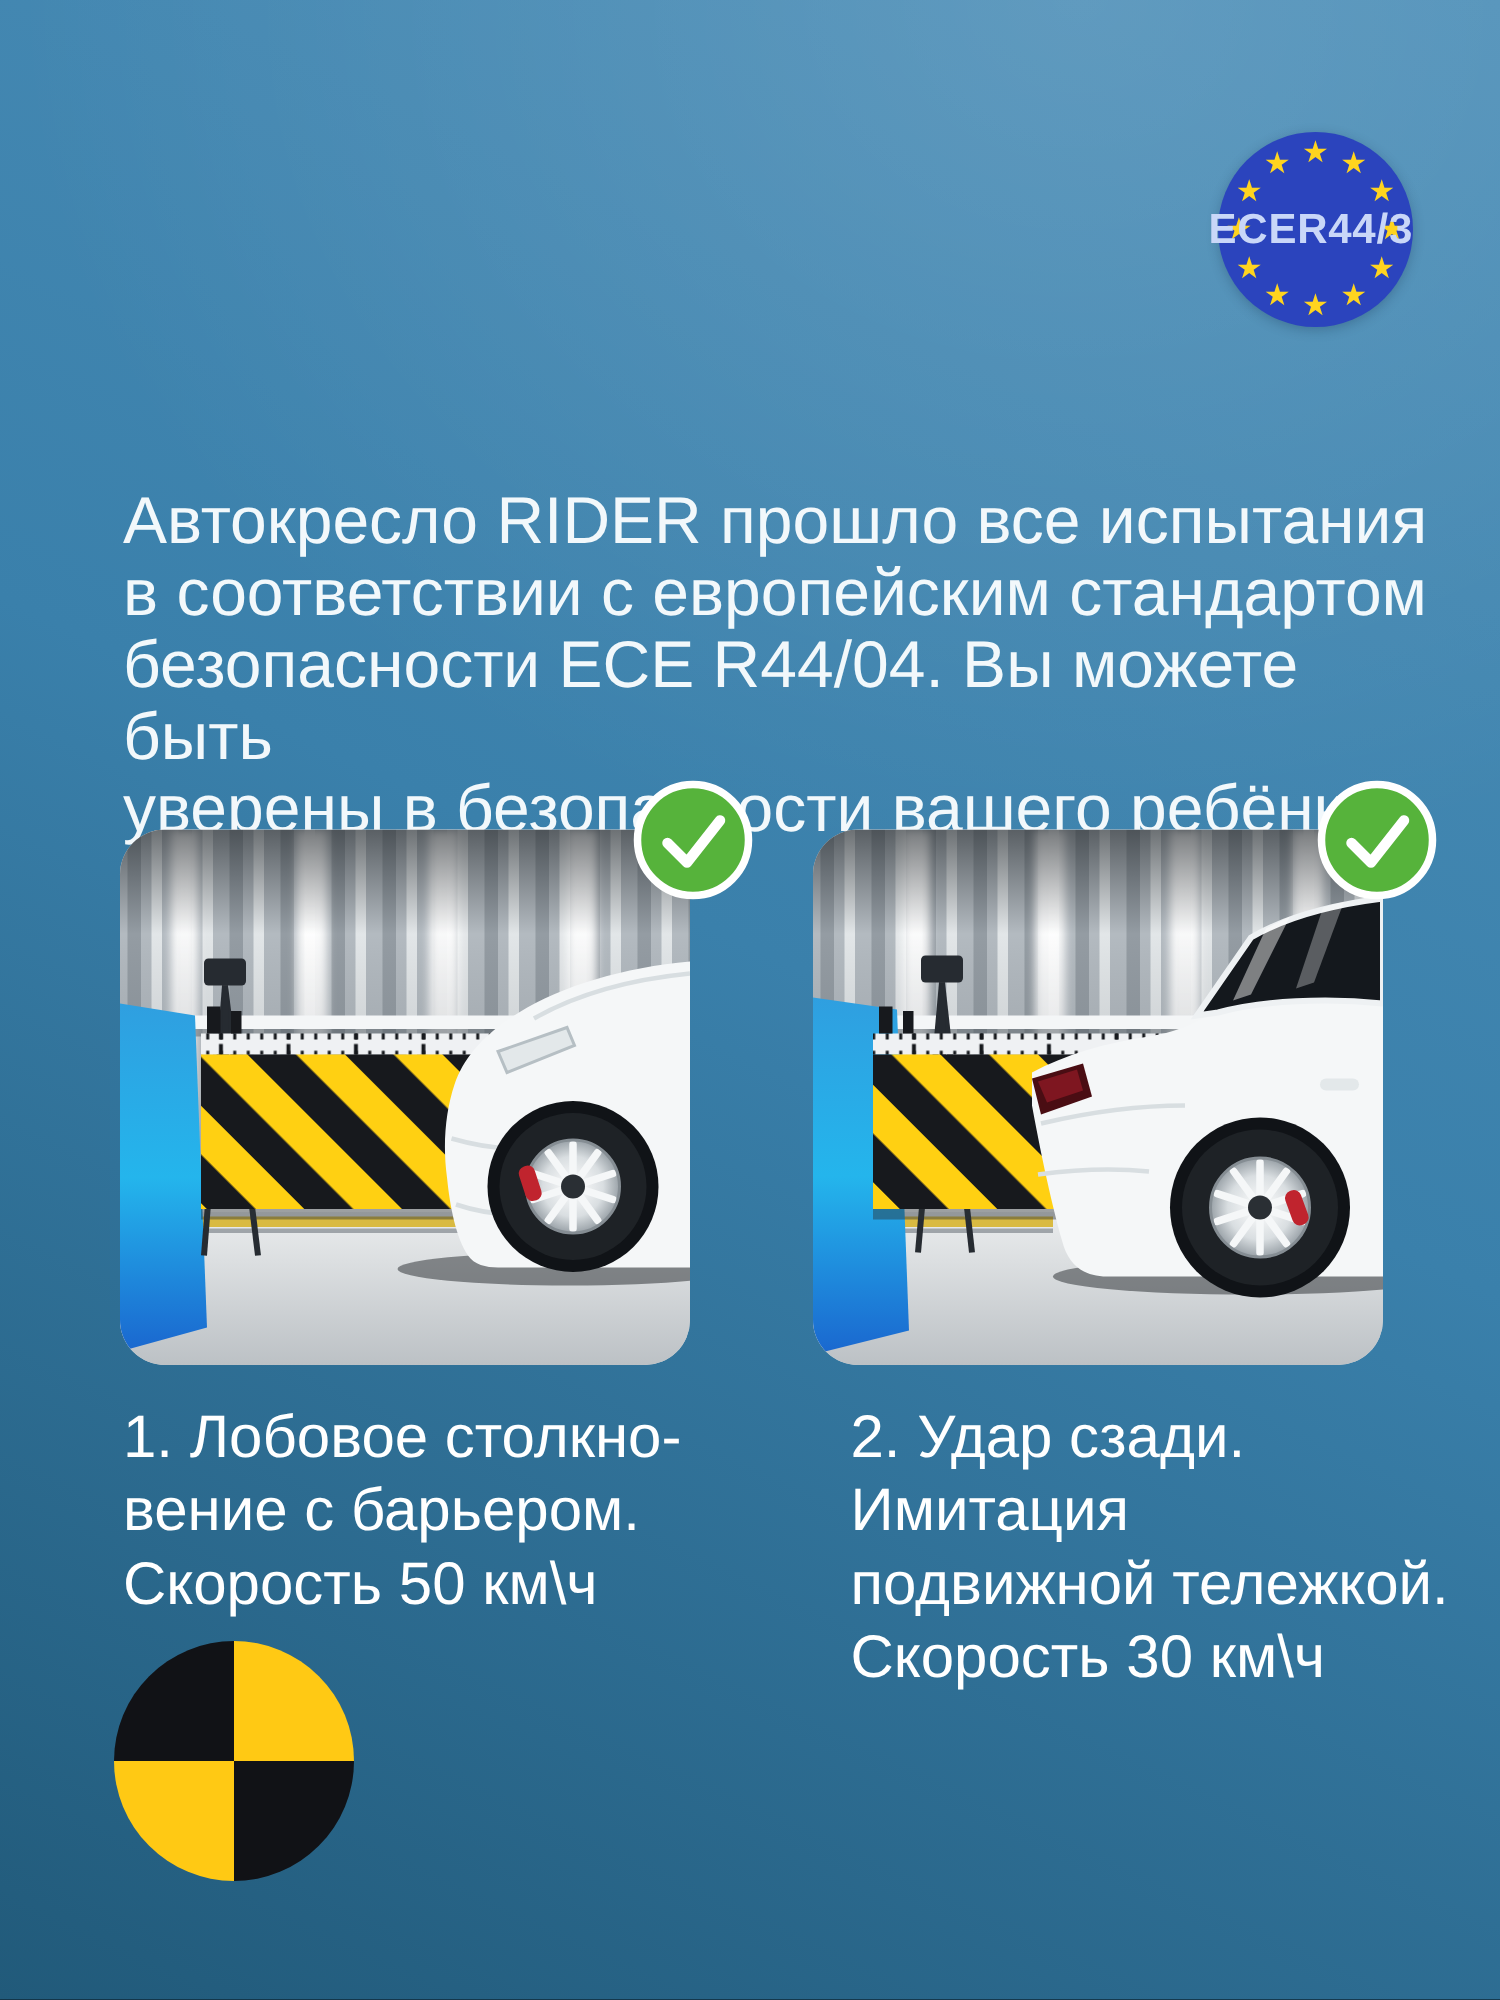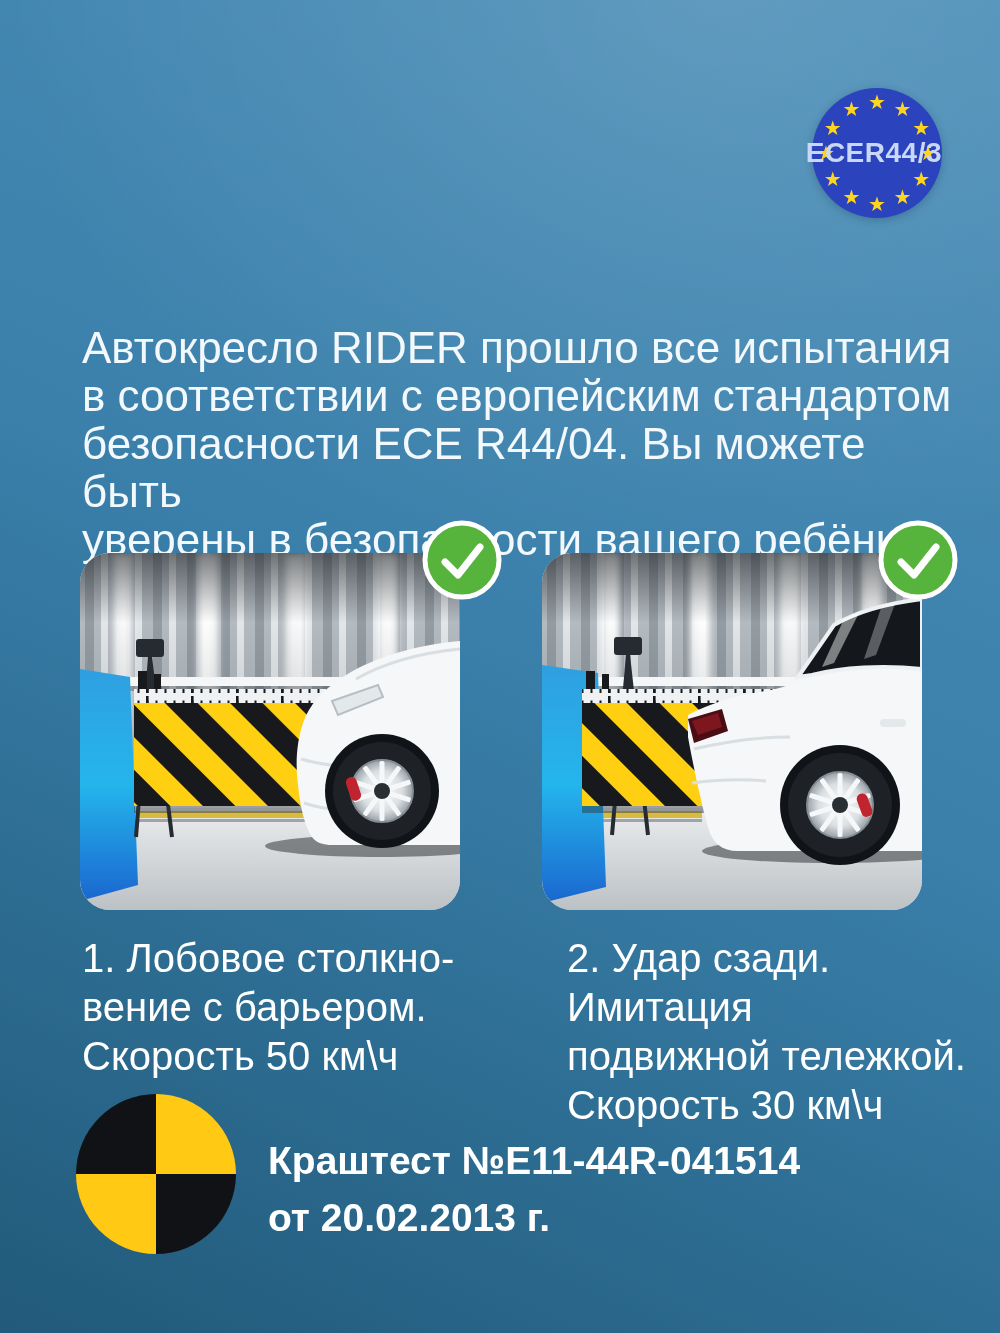--- a/index.html
+++ b/index.html
@@ -314,16 +314,14 @@
   </div>
 
   <div class="caption caption-1">1. Лобовое столкно-
 вение с барьером.
 Скорость 50 км\ч</div>
   <div class="caption caption-2">2. Удар сзади. Имитация
 подвижной тележкой.
 Скорость 30 км\ч</div>
 
   <div class="crash-marker" style="background: conic-gradient(rgb(255, 201, 20) 0deg, rgb(255, 201, 20) 90deg, rgb(17, 18, 22) 90deg, rgb(17, 18, 22) 180deg, rgb(255, 201, 20) 180deg, rgb(255, 201, 20) 270deg, rgb(17, 18, 22) 270deg, rgb(17, 18, 22) 360deg);"></div>
-  <div class="footer-text">Краштест №Е11-44R-041514
-от 20.02.2013 г.</div>
 
 </div>
 
 </body></html>

